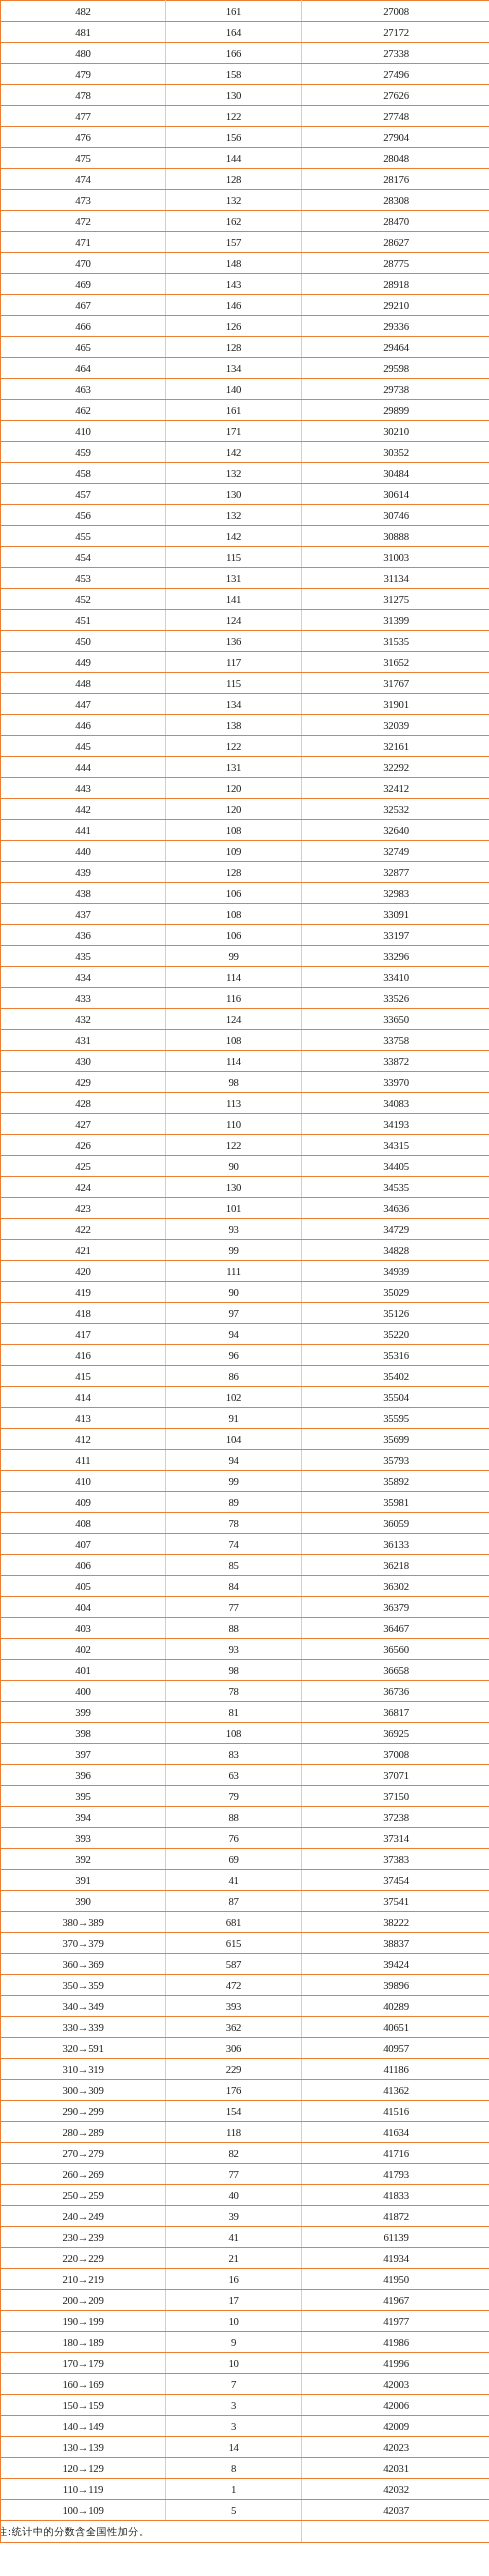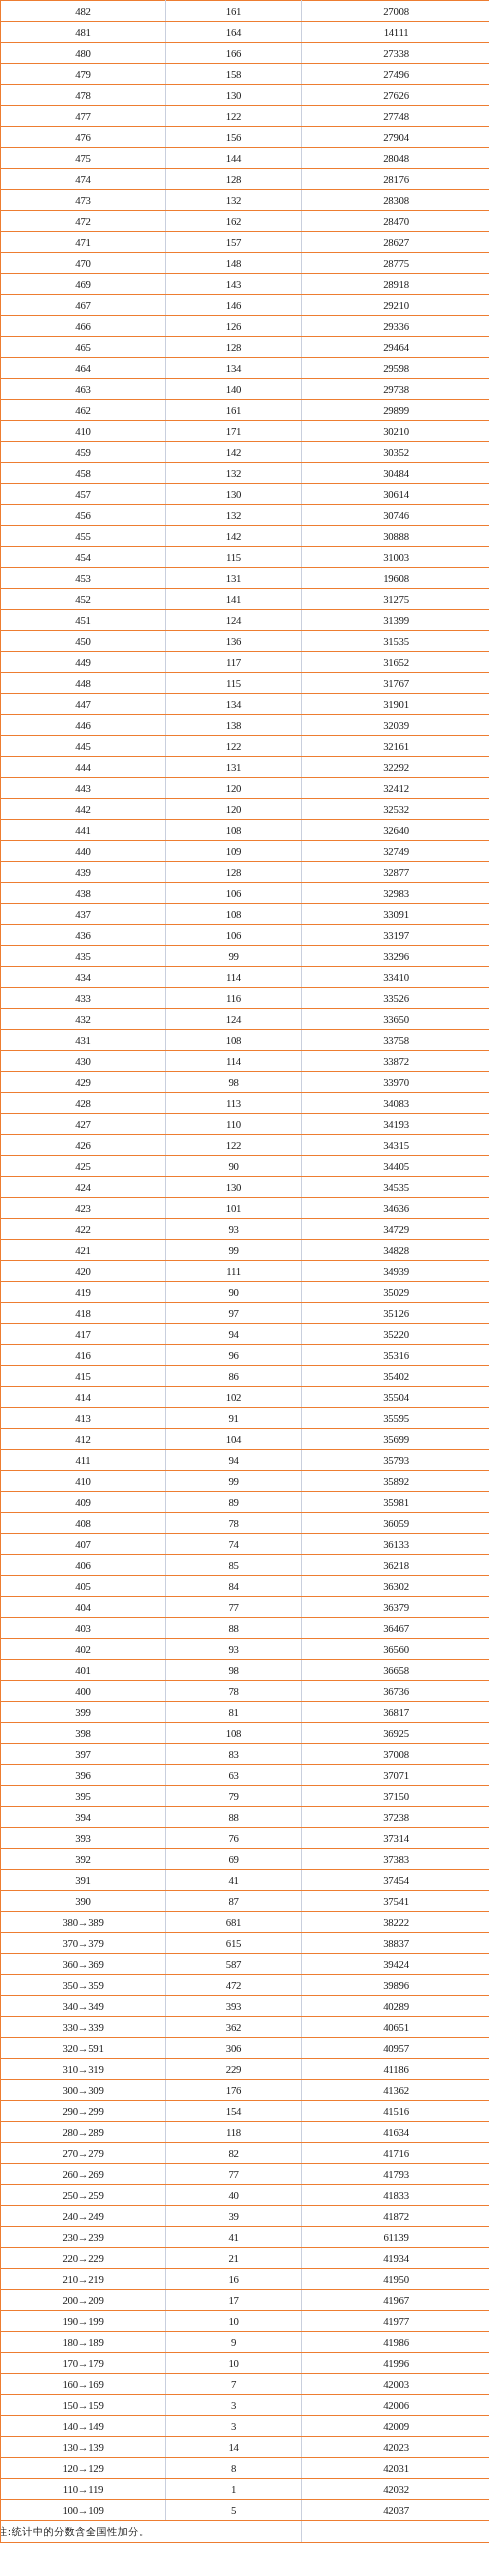--- a/index.html
+++ b/index.html
@@ -51,21 +51,21 @@
   </colgroup>
   <tbody id="table-body">
       <tr>
         <td>482</td>
         <td>161</td>
         <td>27008</td>
       </tr>
       <tr>
         <td>481</td>
         <td>164</td>
-        <td>14111</td>
+        <td>27172</td>
       </tr>
       <tr>
         <td>480</td>
         <td>166</td>
         <td>27338</td>
       </tr>
       <tr>
         <td>479</td>
         <td>158</td>
         <td>27496</td>
@@ -181,21 +181,21 @@
         <td>30888</td>
       </tr>
       <tr>
         <td>454</td>
         <td>115</td>
         <td>31003</td>
       </tr>
       <tr>
         <td>453</td>
         <td>131</td>
-        <td>19608</td>
+        <td>31134</td>
       </tr>
       <tr>
         <td>452</td>
         <td>141</td>
         <td>31275</td>
       </tr>
       <tr>
         <td>451</td>
         <td>124</td>
         <td>31399</td>

